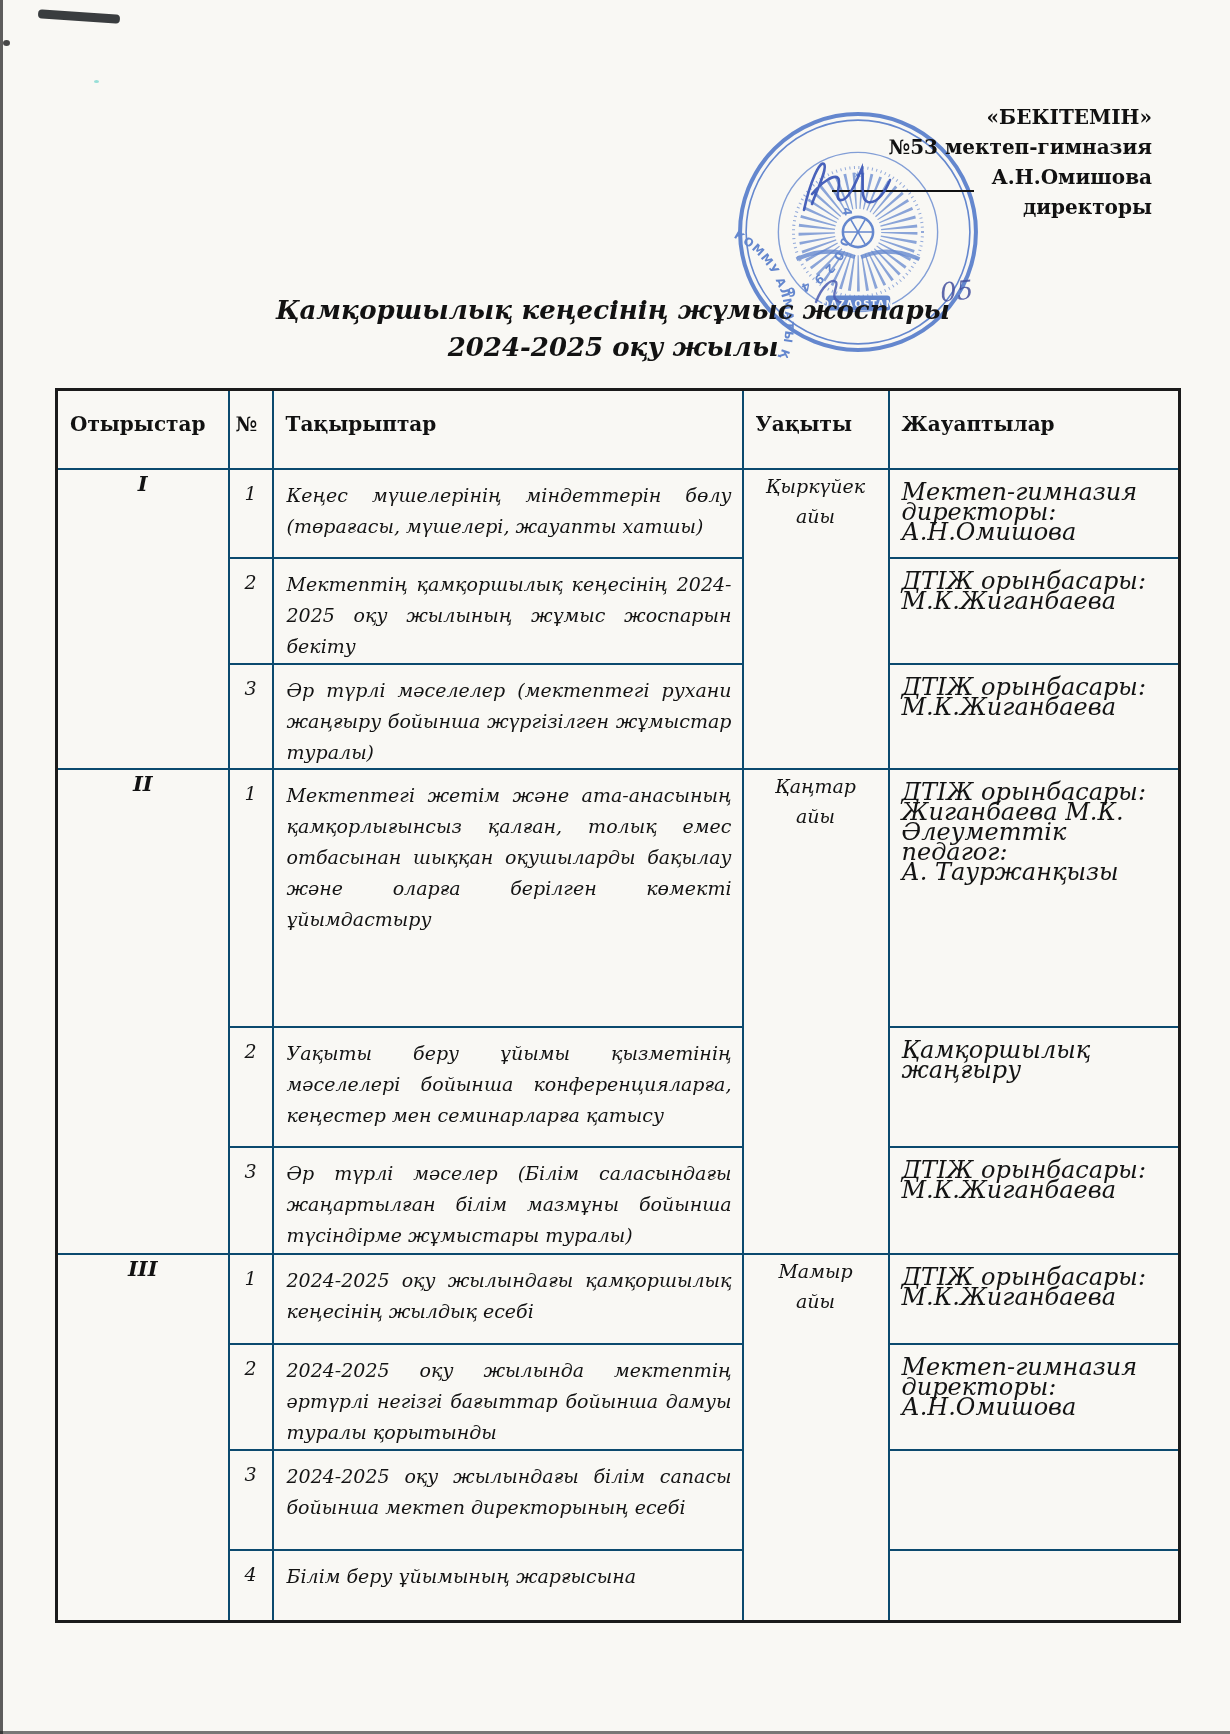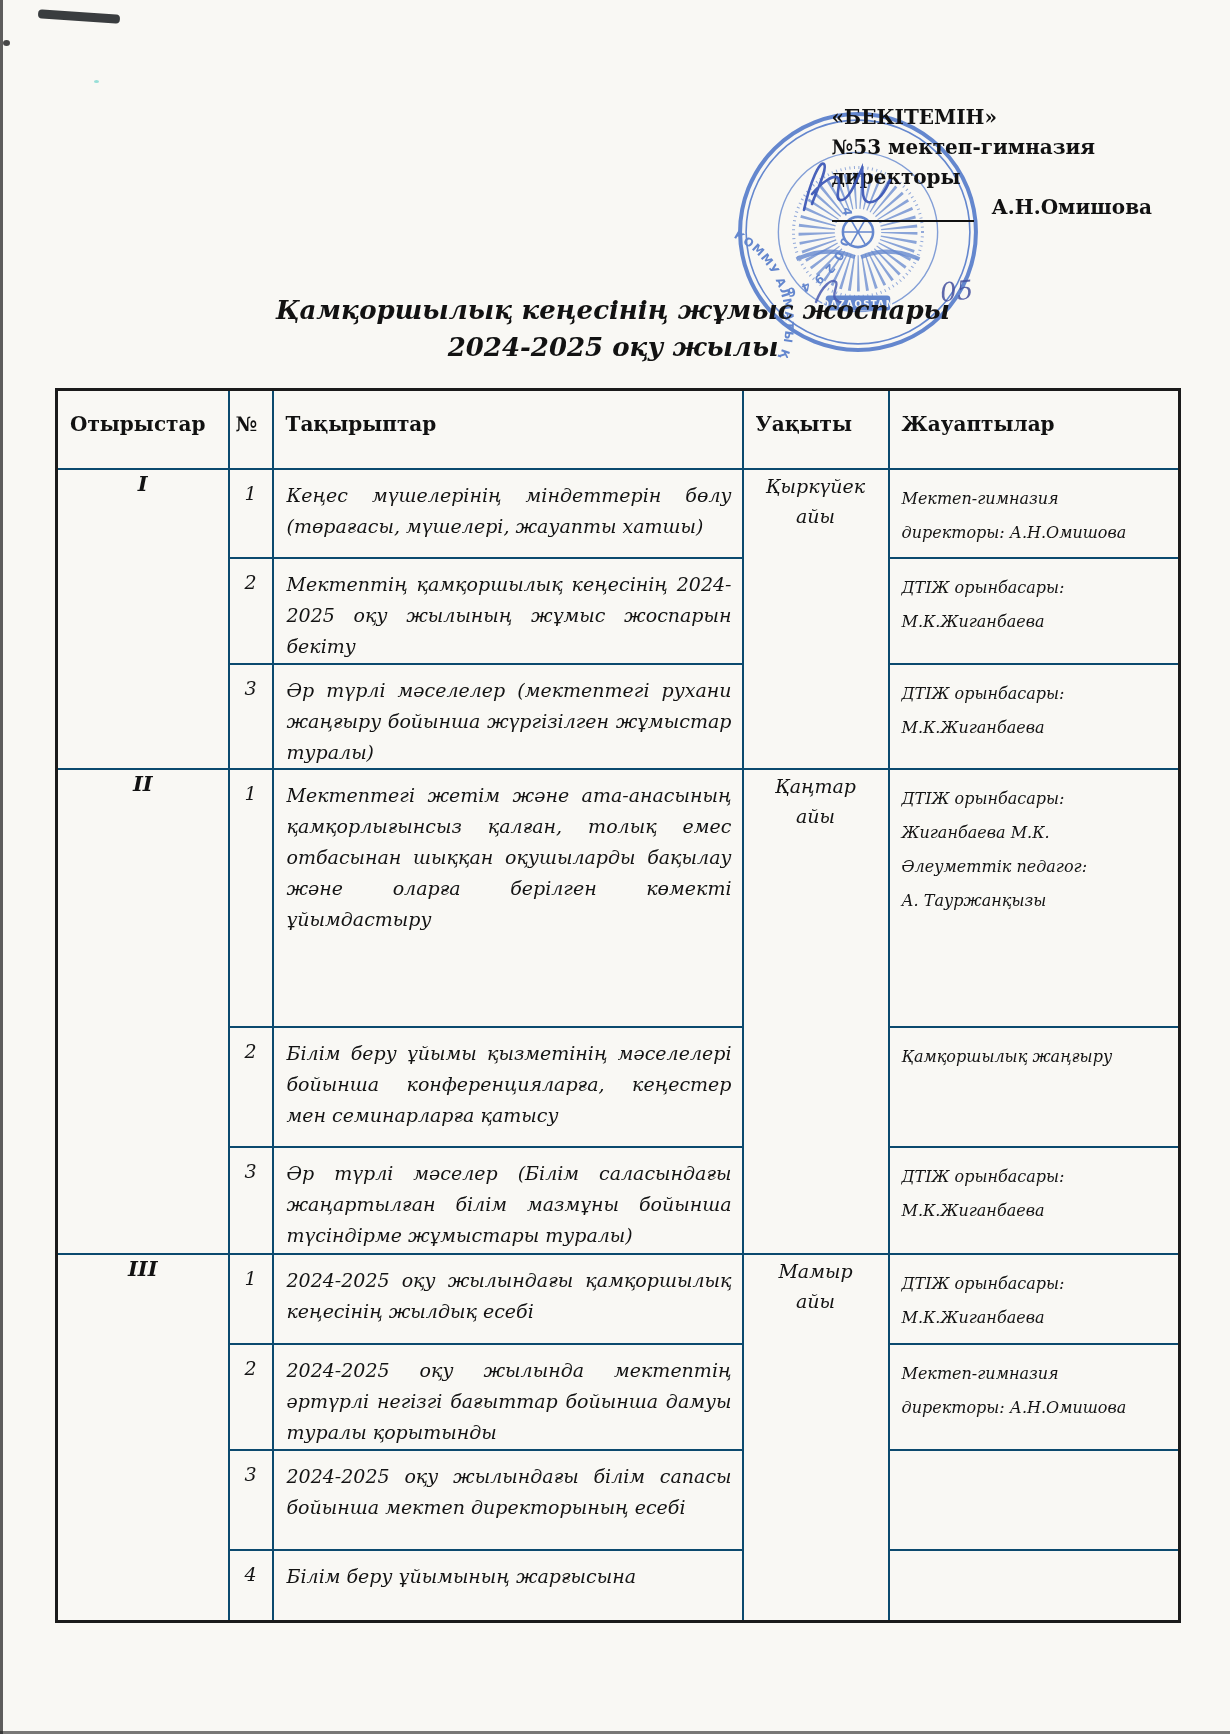--- a/index.html
+++ b/index.html
@@ -27,21 +27,21 @@
   .hand-day{position:absolute;left:806px;top:272px;width:44px;height:38px;z-index:3;}
   .hand-month{
     position:absolute;left:940px;top:276px;z-index:3;
     font-family:"DejaVu Serif",serif;font-style:italic;
     font-size:26px;color:#44509e;transform:rotate(-7deg);opacity:.85;
   }
 
   
   .approval{
     position:absolute;right:78px;top:102px;z-index:2;
-    font-weight:bold;font-size:20px;line-height:30px;
+    text-align:right;font-weight:bold;font-size:20px;line-height:30px;
     color:#111;
   }
   .blank{display:inline-block;border-bottom:2px solid #111;height:22px;vertical-align:bottom;}
   .blank-sig{width:142px;margin-right:18px;}
   .blank-day{width:40px;}
   .blank-month{width:168px;margin:0 6px 0 6px;}
 
   
   .doc-title{
     position:absolute;left:0;top:292px;width:1226px;z-index:2;
@@ -68,21 +68,21 @@
   }
   .num-cell{
     font-style:italic;font-size:19px;text-align:center;
     padding-top:12px;
   }
   .topic-cell{
     font-style:italic;font-size:19px;line-height:31px;
     text-align:justify;padding:10px 10px 0 13px;color:#131313;
   }
   .resp-cell{
-    font-style:italic;font-size:16px;line-height:34px;
+    font-style:italic;font-size:24px;line-height:20px;
     padding:12px 0 0 12px;white-space:pre-line;color:#131313;
   }
   .time-cell{
     font-style:italic;font-size:19px;line-height:30px;
     text-align:center;vertical-align:middle;white-space:pre-line;color:#131313;
   }
   .sec-cell{
     font-style:italic;font-weight:bold;font-size:21px;
     text-align:center;vertical-align:middle;color:#121212;
   }
@@ -139,24 +139,24 @@
     <svg viewBox="0 0 44 38">
       <path d="M10,30 C16,14 26,6 30,10 C33,14 22,26 34,30" fill="none" stroke="#4a5cb0" stroke-width="2.4" stroke-linecap="round" opacity=".85"></path>
     </svg>
   </div>
 
   <div class="hand-month">05</div>
 
   <div class="approval">
     <div>«БЕКІТЕМІН»</div>
     <div>№53 мектеп-гимназия</div>
-    <div>директоры</div>
     <div>
       <span class="blank blank-sig"></span><span>А.Н.Омишова</span>
     </div>
+    <div>директоры</div>
   </div>
 
   <div class="doc-title">
     <div>Қамқоршылық кеңесінің   жұмыс жоспары</div>
     <div>2024-2025  оқу жылы</div>
   </div>
 
   <table class="plan-table">
     <colgroup>
       <col style="width:172px">
@@ -202,21 +202,21 @@
       <td class="topic-cell">Мектептегі жетім және ата-анасының қамқорлығынсыз қалған, толық емес отбасынан шыққан оқушыларды бақылау және оларға берілген көмекті ұйымдастыру</td>
       <td rowspan="3" class="time-cell t-2">Қаңтар
 айы</td>
       <td class="resp-cell">ДТІЖ орынбасары:
 Жиганбаева М.К.
 Әлеуметтік педагог:
 А. Тауржанқызы</td>
     </tr>
     <tr style="height:120px">
       <td class="num-cell">2</td>
-      <td class="topic-cell">Білім беру ұйымы қызметінің мәселелері бойынша конференцияларға, кеңестер мен семинарларға қатысу</td>
+      <td class="topic-cell">Уақыты беру ұйымы қызметінің мәселелері бойынша конференцияларға, кеңестер мен семинарларға қатысу</td>
       <td class="resp-cell">Қамқоршылық жаңғыру</td>
     </tr>
     <tr style="height:107px">
       <td class="num-cell">3</td>
       <td class="topic-cell">Әр түрлі мәселер (Білім саласындағы жаңартылған білім мазмұны бойынша түсіндірме жұмыстары туралы)</td>
       <td class="resp-cell">ДТІЖ орынбасары:
 М.К.Жиганбаева</td>
     </tr>
 
     <tr style="height:90px">

